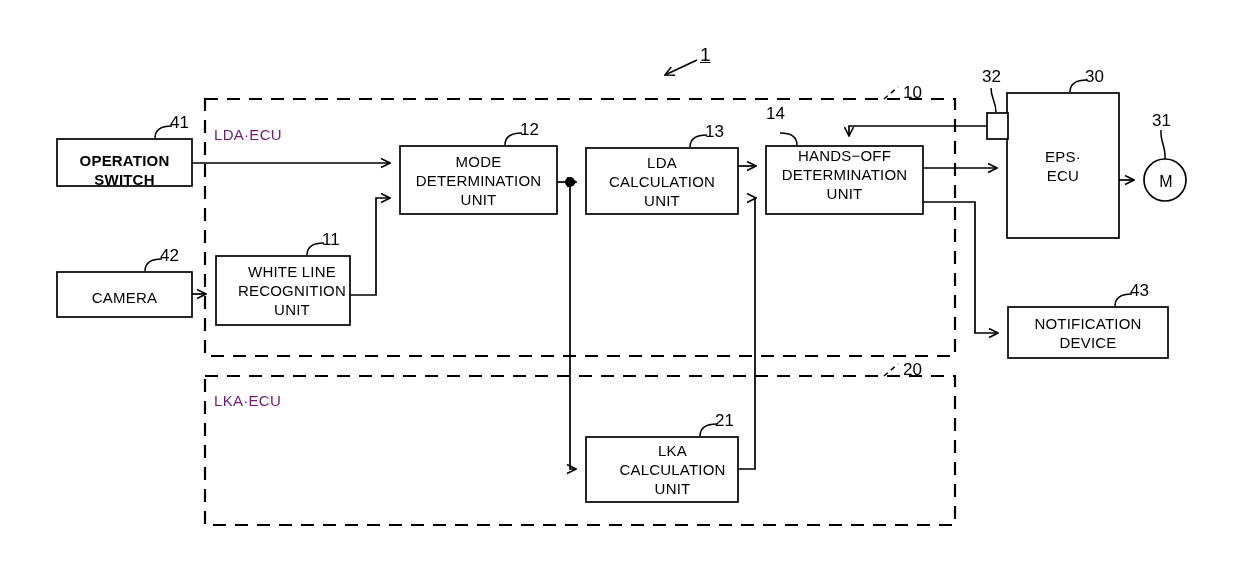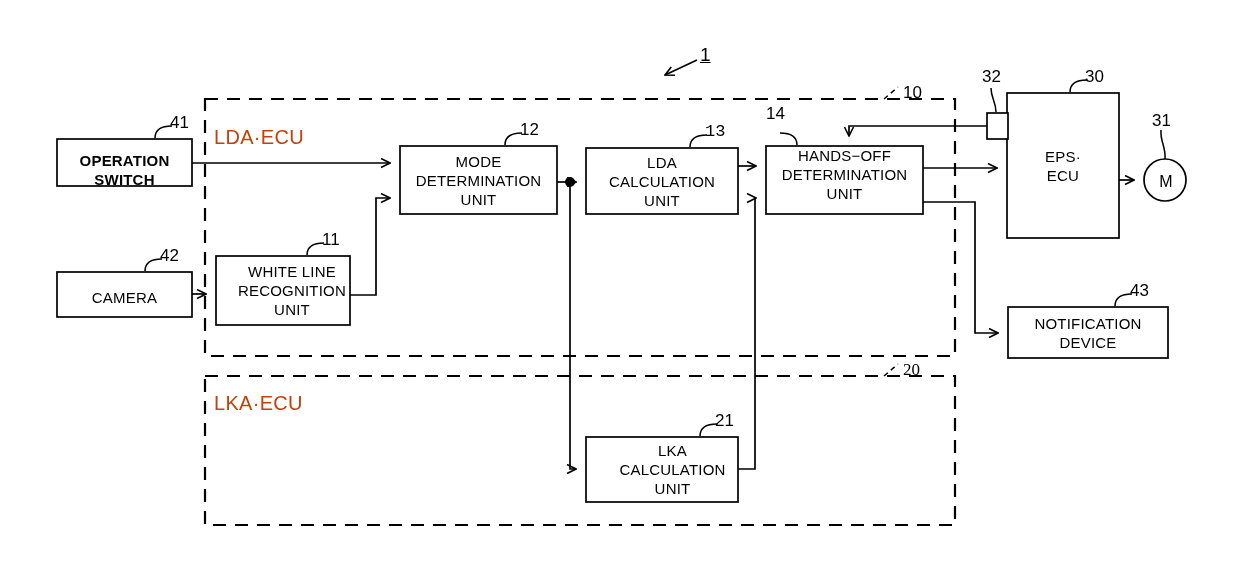--- a/index.html
+++ b/index.html
@@ -43,22 +43,22 @@
   .ref-num {
     position: absolute;
     font-family: "Liberation Sans", sans-serif;
     font-size: 17px;
     color: #000000;
     pointer-events: none;
   }
   .zone-label {
     position: absolute;
     font-family: "Liberation Sans", sans-serif;
-    font-size: 20px;
-    color: #c2410c;
+    font-size: 15px;
+    color: #701a75;
     pointer-events: none;
     letter-spacing: 0.3px;
   }
   .fig-num {
     position: absolute;
     font-family: "Liberation Sans", sans-serif;
     font-size: 19px;
     color: #000000;
     text-decoration: underline;
     pointer-events: none;
@@ -135,21 +135,21 @@
 
     <path d="M697,60 L665,75" fill="none" stroke="#000" stroke-width="1.7" marker-end="url(#arrowhead)"></path>
   </svg>
 
   <div class="fig-num" style="left:700px; top:44px;">1</div>
 
   <div class="zone-label" style="left:214px; top:126px;">LDA·ECU</div>
   <div class="zone-label" style="left:214px; top:392px;">LKA·ECU</div>
 
   <div class="ref-num" style="left:903px; top:83px;">10</div>
-  <div class="ref-num" style="left:903px; top:360px;font-family:Liberation Serif, serif;">20</div>
+  <div class="ref-num" style="left:903px; top:360px;">20</div>
 
   <div class="box-label" style="left:57px; top:139px; width:135px; height:62px;font-weight:bold;">OPERATION
 SWITCH</div>
   <div class="box-label" style="left:57px; top:275px; width:135px; height:45px;">CAMERA</div>
   <div class="box-label" style="left:216px; top:256px; width:152px; height:69px;">WHITE LINE
 RECOGNITION
 UNIT</div>
   <div class="box-label" style="left:400px; top:146px; width:157px; height:68px;">MODE
 DETERMINATION
 UNIT</div>
@@ -165,21 +165,21 @@
   <div class="box-label" style="left:1008px; top:307px; width:160px; height:51px;">NOTIFICATION
 DEVICE</div>
   <div class="box-label" style="left:1007px; top:93px; width:112px; height:145px;">EPS·
 ECU</div>
   <div class="box-label" style="left:1145px; top:160px; width:42px; height:42px; font-size:16px;">M</div>
 
   <div class="ref-num" style="left:170px; top:113px;">41</div>
   <div class="ref-num" style="left:160px; top:246px;">42</div>
   <div class="ref-num" style="left:322px; top:230px;">11</div>
   <div class="ref-num" style="left:520px; top:120px;">12</div>
-  <div class="ref-num" style="left:705px; top:122px;font-family:Liberation Mono, monospace;">13</div>
+  <div class="ref-num" style="left:705px; top:122px;">13</div>
   <div class="ref-num" style="left:766px; top:104px;">14</div>
   <div class="ref-num" style="left:715px; top:411px;">21</div>
   <div class="ref-num" style="left:1130px; top:281px;">43</div>
   <div class="ref-num" style="left:1085px; top:67px;">30</div>
   <div class="ref-num" style="left:1152px; top:111px;">31</div>
   <div class="ref-num" style="left:982px; top:67px;">32</div>
 
   <div class="hit" style="left:57px; top:139px; width:135px; height:47px;"></div>
   <div class="hit" style="left:57px; top:272px; width:135px; height:45px;"></div>
   <div class="hit" style="left:216px; top:256px; width:134px; height:69px;"></div>

